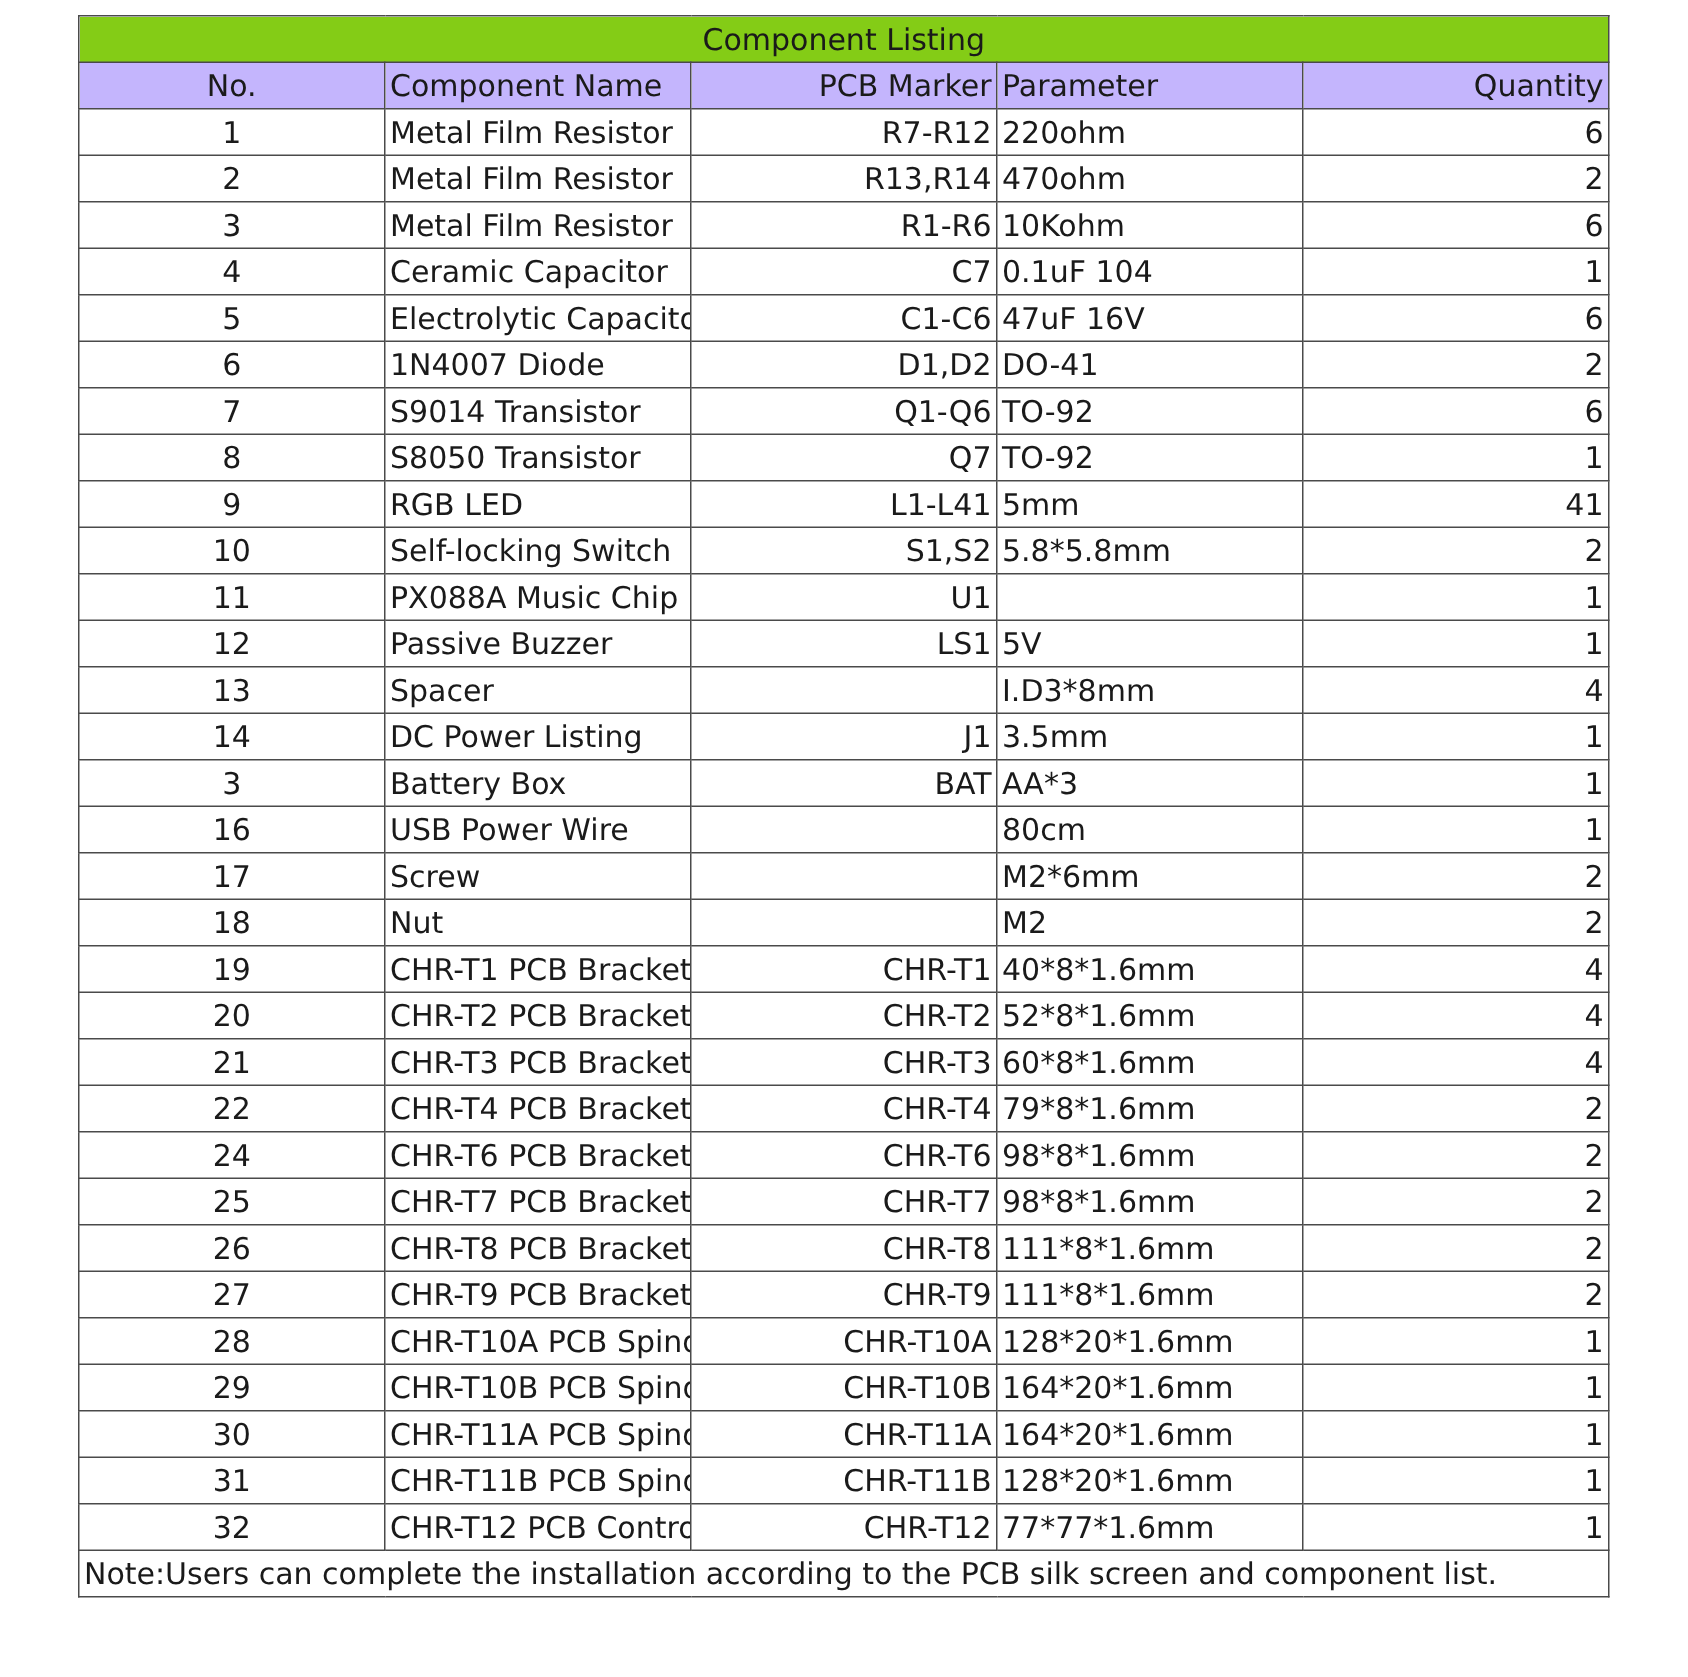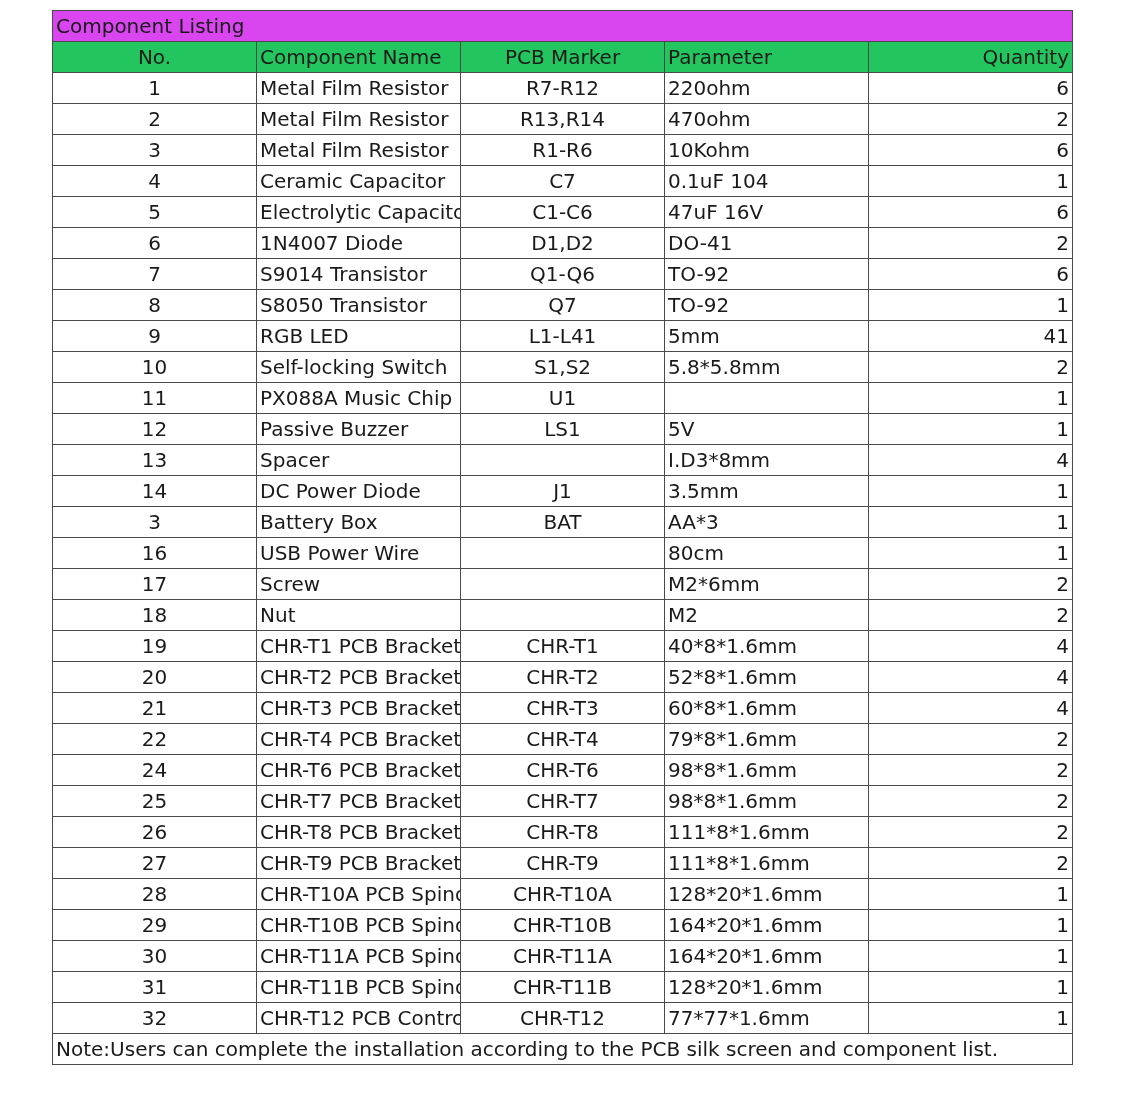--- a/index.html
+++ b/index.html
@@ -3,29 +3,29 @@
 <meta charset="utf-8">
 <style>
   html, body { margin: 0; padding: 0; background: #ffffff; }
   body { width: 1125px; height: 1118px; position: relative; overflow: hidden;
          font-family: "DejaVu Sans", sans-serif; color: #1a1a1a; }
   #sheet { position: absolute; left: 52px; top: 10px; width: 1021px; }
   table { border-collapse: collapse; width: 1021px; table-layout: fixed; }
   td, th { border: 1.5px solid #4a4a4a; padding: 0 3px; height: 30px;
            font-size: 20px; font-weight: normal; white-space: nowrap; overflow: hidden;
            line-height: 30px; }
-  .title-cell { background: #d946ef; text-align: left; height: 30px; }
-  .head-row th { background: #22c55e; }
+  .title-cell { background: #84cc16; text-align: center; height: 30px; }
+  .head-row th { background: #c4b5fd; }
   .c-no { width: 107px; text-align: center; }
   .c-name { width: 340px; text-align: left; }
   .c-marker { width: 183px; }
   .c-param { width: 218px; text-align: left; }
   .c-qty { width: 133px; text-align: right; }
-  th.c-marker { text-align: center; }
-  td.c-marker { text-align: center; }
+  th.c-marker { text-align: right; }
+  td.c-marker { text-align: right; }
   th.c-name, th.c-param { text-align: left; }
   .note-cell { text-align: left; height: 30px; }
 </style>
 </head>
 <body>
 
 <div id="sheet">
   <table>
     <thead>
       <tr>
@@ -126,21 +126,21 @@
         </tr>
         <tr>
           <td class="c-no">13</td>
           <td class="c-name">Spacer</td>
           <td class="c-marker"></td>
           <td class="c-param">I.D3*8mm</td>
           <td class="c-qty">4</td>
         </tr>
         <tr>
           <td class="c-no">14</td>
-          <td class="c-name">DC Power Diode</td>
+          <td class="c-name">DC Power Listing</td>
           <td class="c-marker">J1</td>
           <td class="c-param">3.5mm</td>
           <td class="c-qty">1</td>
         </tr>
         <tr>
           <td class="c-no">3</td>
           <td class="c-name">Battery Box</td>
           <td class="c-marker">BAT</td>
           <td class="c-param">AA*3</td>
           <td class="c-qty">1</td>

